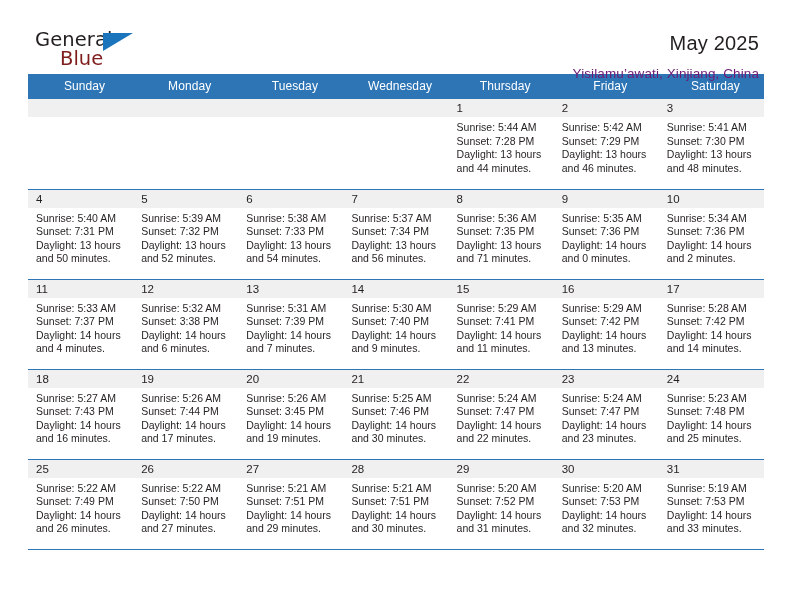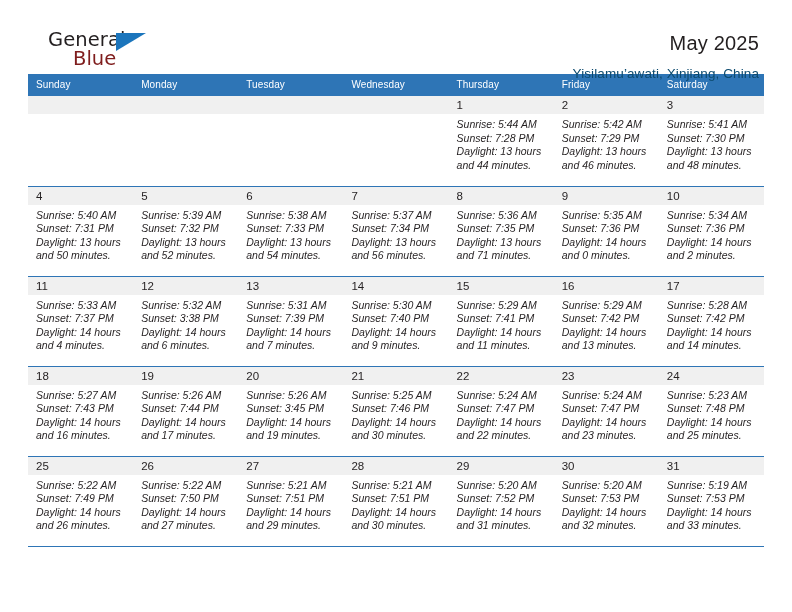--- a/index.html
+++ b/index.html
@@ -28,21 +28,21 @@
     align-items: flex-start;
     justify-content: space-between;
     padding-top: 28px;
     height: 70px;
     box-sizing: border-box;
   }
   .logo {
     position: relative;
     width: 108px;
     height: 46px;
-    margin-left: 20px;
+    margin-left: 7px;
   }
   .logo-general {
     position: absolute;
     left: 0;
     top: 0;
     font-size: 19.5px;
     letter-spacing: .1px;
     color: #231f20;
     font-family: "DejaVu Sans", sans-serif;
     font-weight: 400;
@@ -72,39 +72,39 @@
   .cal-title {
     font-size: 20px;
     font-weight: 400;
     color: #231f20;
     line-height: 30px;
     letter-spacing: .2px;
   }
   .cal-sub {
     font-size: 13.5px;
     font-weight: 400;
-    color: #0c4a6e;
+    color: #701a75;
     line-height: 20px;
     margin-top: 6px;
     letter-spacing: .1px;
   }
 
   
   .calendar {
     margin-top: 4px;
     width: 736px;
     border-collapse: collapse;
     table-layout: fixed;
   }
   .dow-row th {
     background: #2e75b6;
     color: #ffffff;
-    font-size: 10px;
+    font-size: 12px;
     font-weight: 400;
-    text-align: left;
+    text-align: center;
     padding: 5px 0 6px 8px;
     height: 20px;
     box-sizing: border-box;
     letter-spacing: .1px;
   }
   .week-row td {
     vertical-align: top;
     padding: 0;
     border-top: 1px solid #2e75b6;
     height: 90px;
@@ -127,21 +127,20 @@
     line-height: 12px;
   }
   .cell-empty .daynum {
     background: #f0f0f0;
   }
   .lines {
     padding: 4px 6px 0 8px;
     font-size: 10.5px;
     line-height: 13.6px;
     color: #231f20;
-    font-style: italic;
   }
   .lines div {
     white-space: nowrap;
   }
   .bottom-rule {
     width: 736px;
     height: 1px;
     background: #2e75b6;
   }
 </style>

